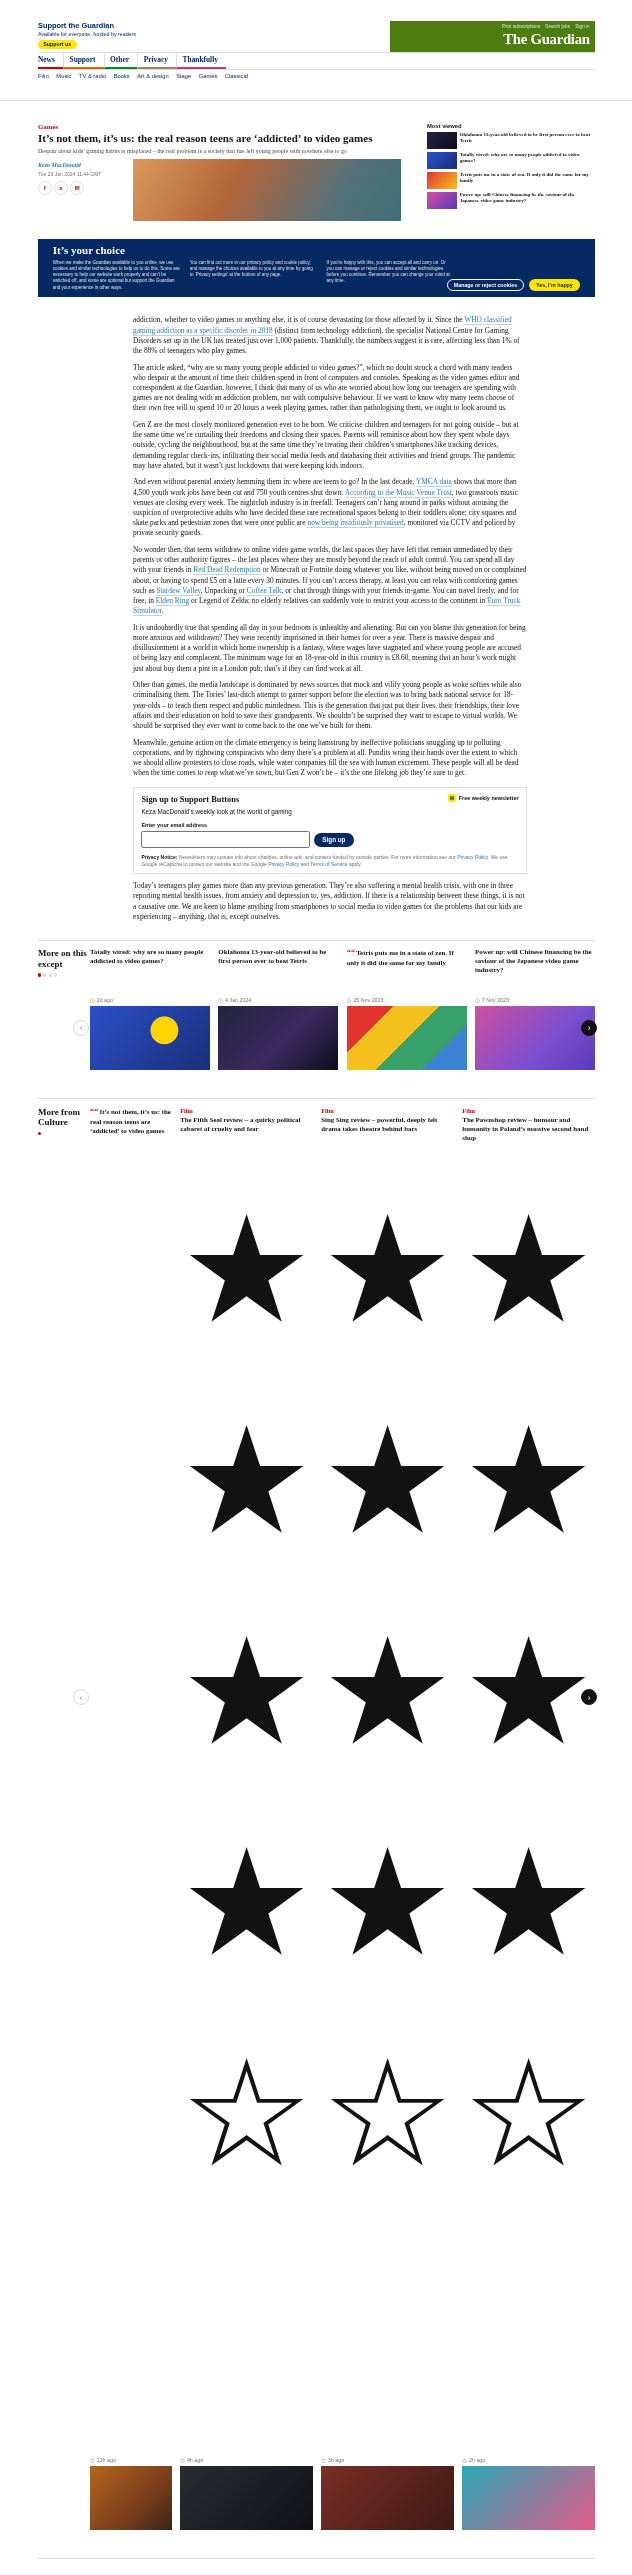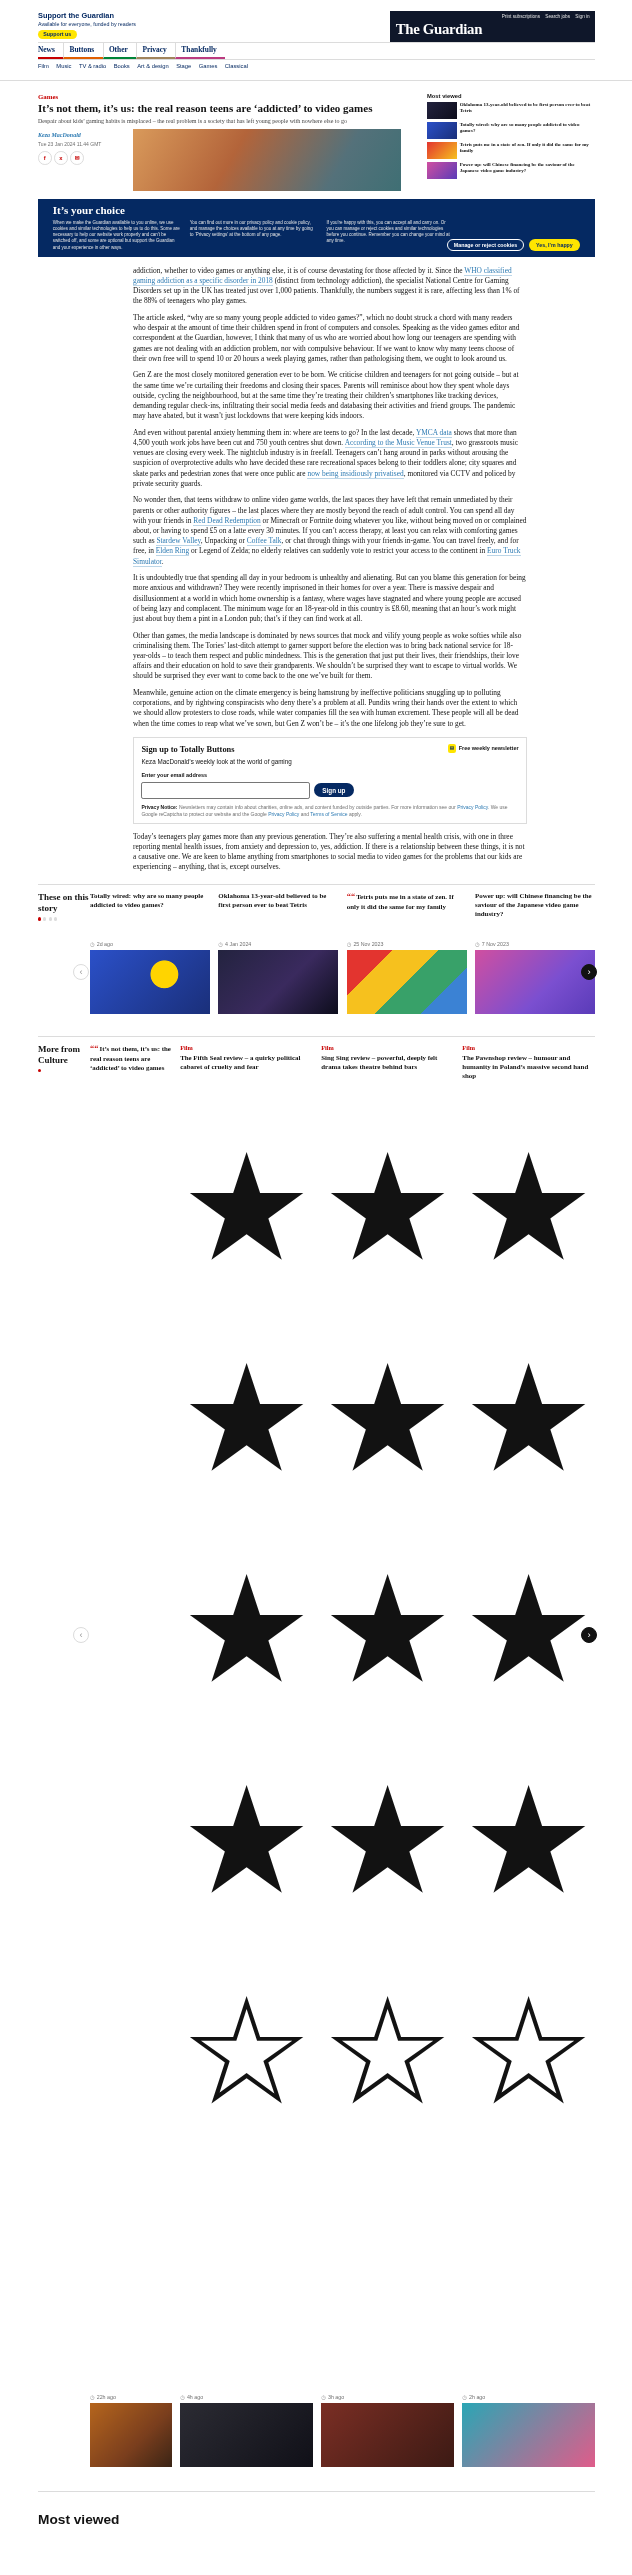--- a/index.html
+++ b/index.html
@@ -1,31 +1,31 @@
 <!DOCTYPE html>
 <html style="font-size:8.4px"><head>
 <meta charset="utf-8">
 <style>
   html,body{margin:0;padding:0;}
   body{
     width:633px;height:2576px;overflow:hidden;
     background:#ffffff;color:#121212;
     font-family:"Liberation Sans",sans-serif;
   }
-  .container{width:557px;margin:8px auto;position:relative;}
+  .container{width:557px;margin:18px auto;position:relative;}
   a{text-decoration:none;color:inherit;cursor:pointer;}
 
   
   .page-header{border-bottom:0.5px solid #dcdcdc;}
   .top-strip{display:flex;justify-content:space-between;align-items:flex-start;padding-top:3.2px;height:31px;}
   .support-title{color:#052962;font-weight:bold;font-size:7.4px;}
   .support-subtitle{color:#052962;font-size:5.3px;margin-top:1.1px;}
   .support-btn{display:inline-block;background:#ffe500;color:#052962;font-weight:bold;font-size:5.3px;
     border-radius:6.3px;padding:1.6px 5.3px;margin-top:2.6px;border:none;}
-  .masthead{background:#0f172a;color:#fff;width:194px;padding:2.6px 5.3px 4.2px 5.3px;}
+  .masthead{background:#4d7c0f;color:#fff;width:194px;padding:2.6px 5.3px 4.2px 5.3px;text-align:right;}
   .utility-row{font-size:4.7px;color:#e6e6e6;display:flex;gap:5.3px;justify-content:flex-end;}
   .guardian-logo{font-family:"Liberation Serif",serif;font-weight:bold;font-size:14.8px;margin-top:2.1px;letter-spacing:-0.3px;}
   .pillar-nav{display:flex;border-top:0.5px solid #dcdcdc;}
   .pillar{font-family:"Liberation Serif",serif;font-weight:bold;color:#052962;font-size:7.4px;
     padding:2.1px 8.4px 3.2px 5.3px;border-left:0.5px solid #dcdcdc;border-bottom:2.1px solid transparent;}
   .pillar:first-child{border-left:none;padding-left:0;}
   .pillar-news{border-bottom-color:#c70000;}
   .pillar-opinion{border-bottom-color:#e05e00;}
   .pillar-sport{border-bottom-color:#008438;}
   .pillar-culture{border-bottom-color:#a1845c;}
@@ -144,21 +144,21 @@
         <div class="utility-row">
           <a>Print subscriptions</a>
           <a>Search jobs</a>
           <a>Sign in</a>
         </div>
         <div class="guardian-logo">The Guardian</div>
       </div>
     </div>
     <nav class="pillar-nav">
       <a class="pillar pillar-news">News</a>
-      <a class="pillar pillar-opinion">Buttons</a>
+      <a class="pillar pillar-opinion">Support</a>
       <a class="pillar pillar-sport">Other</a>
       <a class="pillar pillar-culture">Privacy</a>
       <a class="pillar pillar-lifestyle">Thankfully</a>
     </nav>
     <nav class="subnav">
       <a>Film</a>
       <a>Music</a>
       <a>TV &amp; radio</a>
       <a>Books</a>
       <a>Art &amp; design</a>
@@ -242,42 +242,42 @@
     <p><span>No wonder then, that teens withdraw to online video game worlds, the last spaces they have left that remain unmediated by their parents or other authority figures – the last places where they are mostly beyond the reach of adult control. You can spend all day with your friends in </span><a class="body-link">Red Dead Redemption</a><span> or Minecraft or Fortnite doing whatever you like, without being moved on or complained about, or having to spend £5 on a latte every 30 minutes. If you can’t access therapy, at least you can relax with comforting games such as </span><a class="body-link">Stardew Valley</a><span>, Unpacking or </span><a class="body-link">Coffee Talk</a><span>, or chat through things with your friends in-game. You can travel freely, and for free, in </span><a class="body-link">Elden Ring</a><span> or Legend of Zelda; no elderly relatives can suddenly vote to restrict your access to the continent in </span><a class="body-link">Euro Truck Simulator</a><span>.</span></p>
 
     <p><span>It is undoubtedly true that spending all day in your bedroom is unhealthy and alienating. But can you blame this generation for being more anxious and withdrawn? They were recently imprisoned in their homes for over a year. There is massive despair and disillusionment at a world in which home ownership is a fantasy, where wages have stagnated and where young people are accused of being lazy and complacent. The minimum wage for an 18-year-old in this country is £8.60, meaning that an hour’s work might just about buy them a pint in a London pub; that’s if they can find work at all.</span></p>
 
     <p><span>Other than games, the media landscape is dominated by news sources that mock and vilify young people as woke softies while also criminalising them. The Tories’ last-ditch attempt to garner support before the election was to bring back national service for 18-year-olds – to teach them respect and public mindedness. This is the generation that just put their lives, their friendships, their love affairs and their education on hold to save their grandparents. We shouldn’t be surprised they want to escape to virtual worlds. We should be surprised they ever want to come back to the one we’ve built for them.</span></p>
 
     <p><span>Meanwhile, genuine action on the climate emergency is being hamstrung by ineffective politicians snuggling up to polluting corporations, and by rightwing conspiracists who deny there’s a problem at all. Pundits wring their hands over the extent to which we should allow protesters to close roads, while water companies fill the sea with human excrement. These people will all be dead when the time comes to reap what we’ve sown, but Gen Z won’t be – it’s the one lifelong job they’re sure to get.</span></p>
 
     <div class="newsletter">
       <div class="newsletter-top">
-        <div class="newsletter-title">Sign up to Totally Buttons</div>
+        <div class="newsletter-title">Sign up to Support Buttons</div>
         <div class="newsletter-badge">
           <span class="badge-envelope">✉</span>
           <span>Free weekly newsletter</span>
         </div>
       </div>
       <div class="newsletter-desc">Keza MacDonald’s weekly look at the world of gaming</div>
       <label class="email-label">Enter your email address</label>
       <div class="email-row">
         <input class="email-input" type="email" aria-label="Enter your email address" style="">
         <button class="signup-btn">Sign up</button>
       </div>
       <div class="privacy-note"><span class="bold">Privacy Notice: </span><span>Newsletters may contain info about charities, online ads, and content funded by outside parties. For more information see our </span><a class="body-link">Privacy Policy</a><span>. We use Google reCaptcha to protect our website and the Google </span><a class="body-link">Privacy Policy</a><span> and </span><a class="body-link">Terms of Service</a><span> apply.</span></div>
     </div>
 
     <p><span>Today’s teenagers play games more than any previous generation. They’re also suffering a mental health crisis, with one in three reporting mental health issues, from anxiety and depression to, yes, addiction. If there is a relationship between these things, it is not a causative one. We are keen to blame anything from smartphones to social media to video games for the problems that our kids are experiencing – anything, that is, except ourselves.</span></p>
   </div>
 </div>
 
 <section class="container rail-section">
   <div class="rail-head">
-    <div class="rail-heading">These on this story</div>
+    <div class="rail-heading">More on this except</div>
     <div class="dots">
       <span class="dot active"></span>
       <span class="dot"></span>
       <span class="dot"></span>
       <span class="dot"></span>
     </div>
   </div>
   <div class="rail-cards">
     <a class="story-card">
       <div class="card-title">Totally wired: why are so many people addicted to video games?</div>

